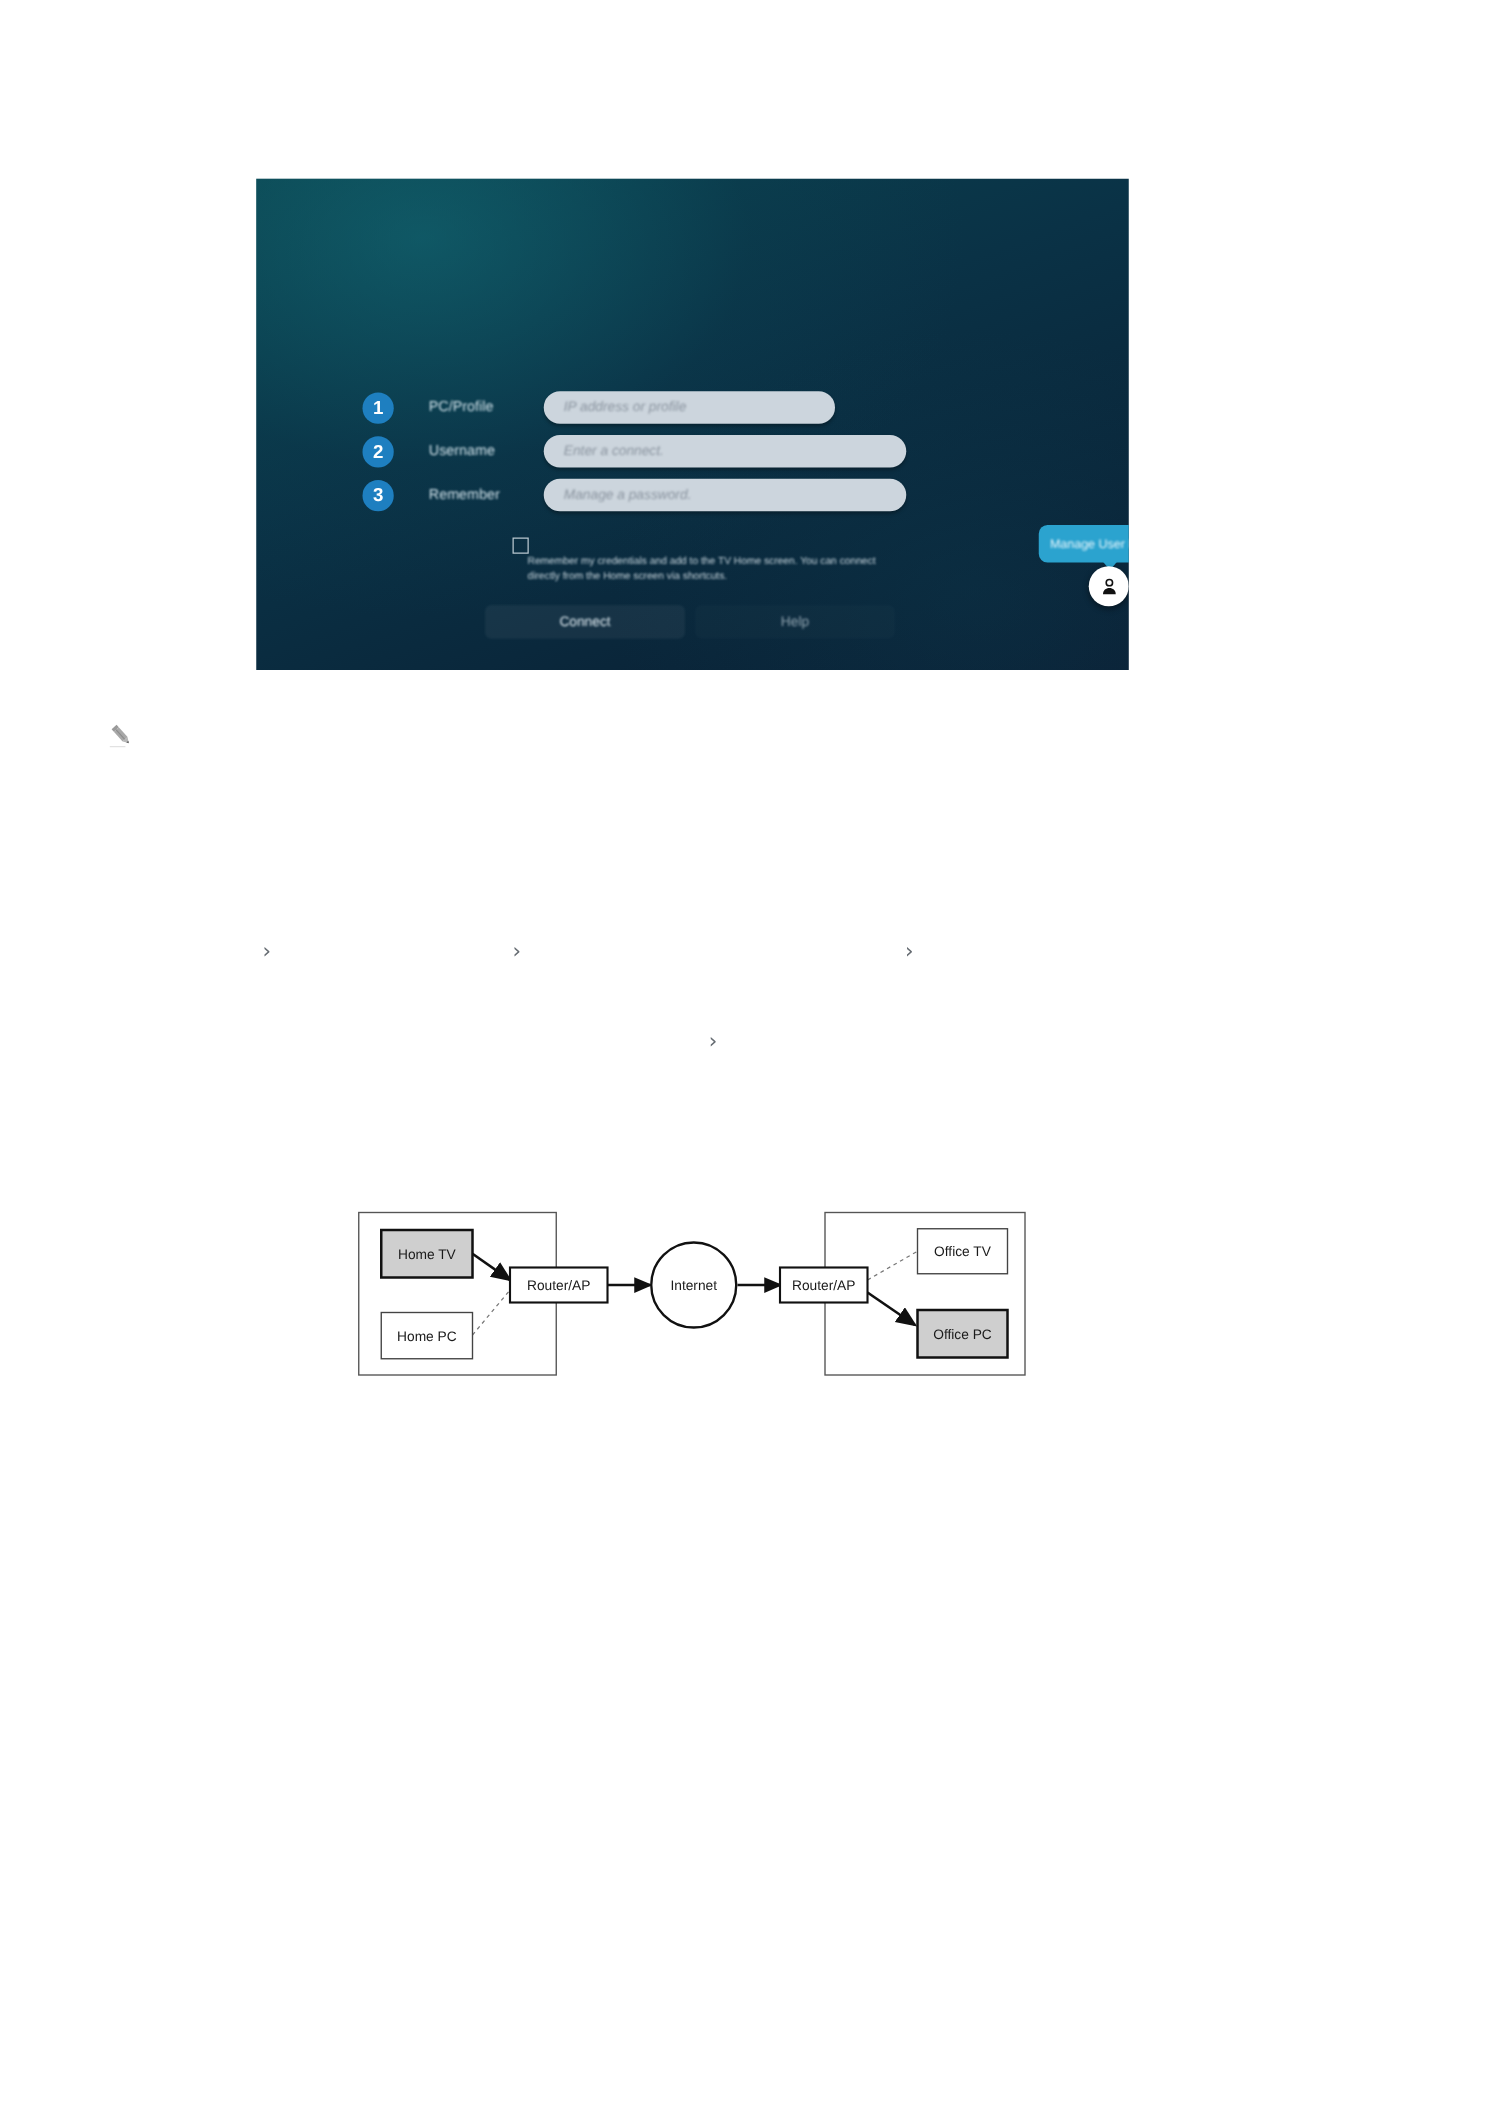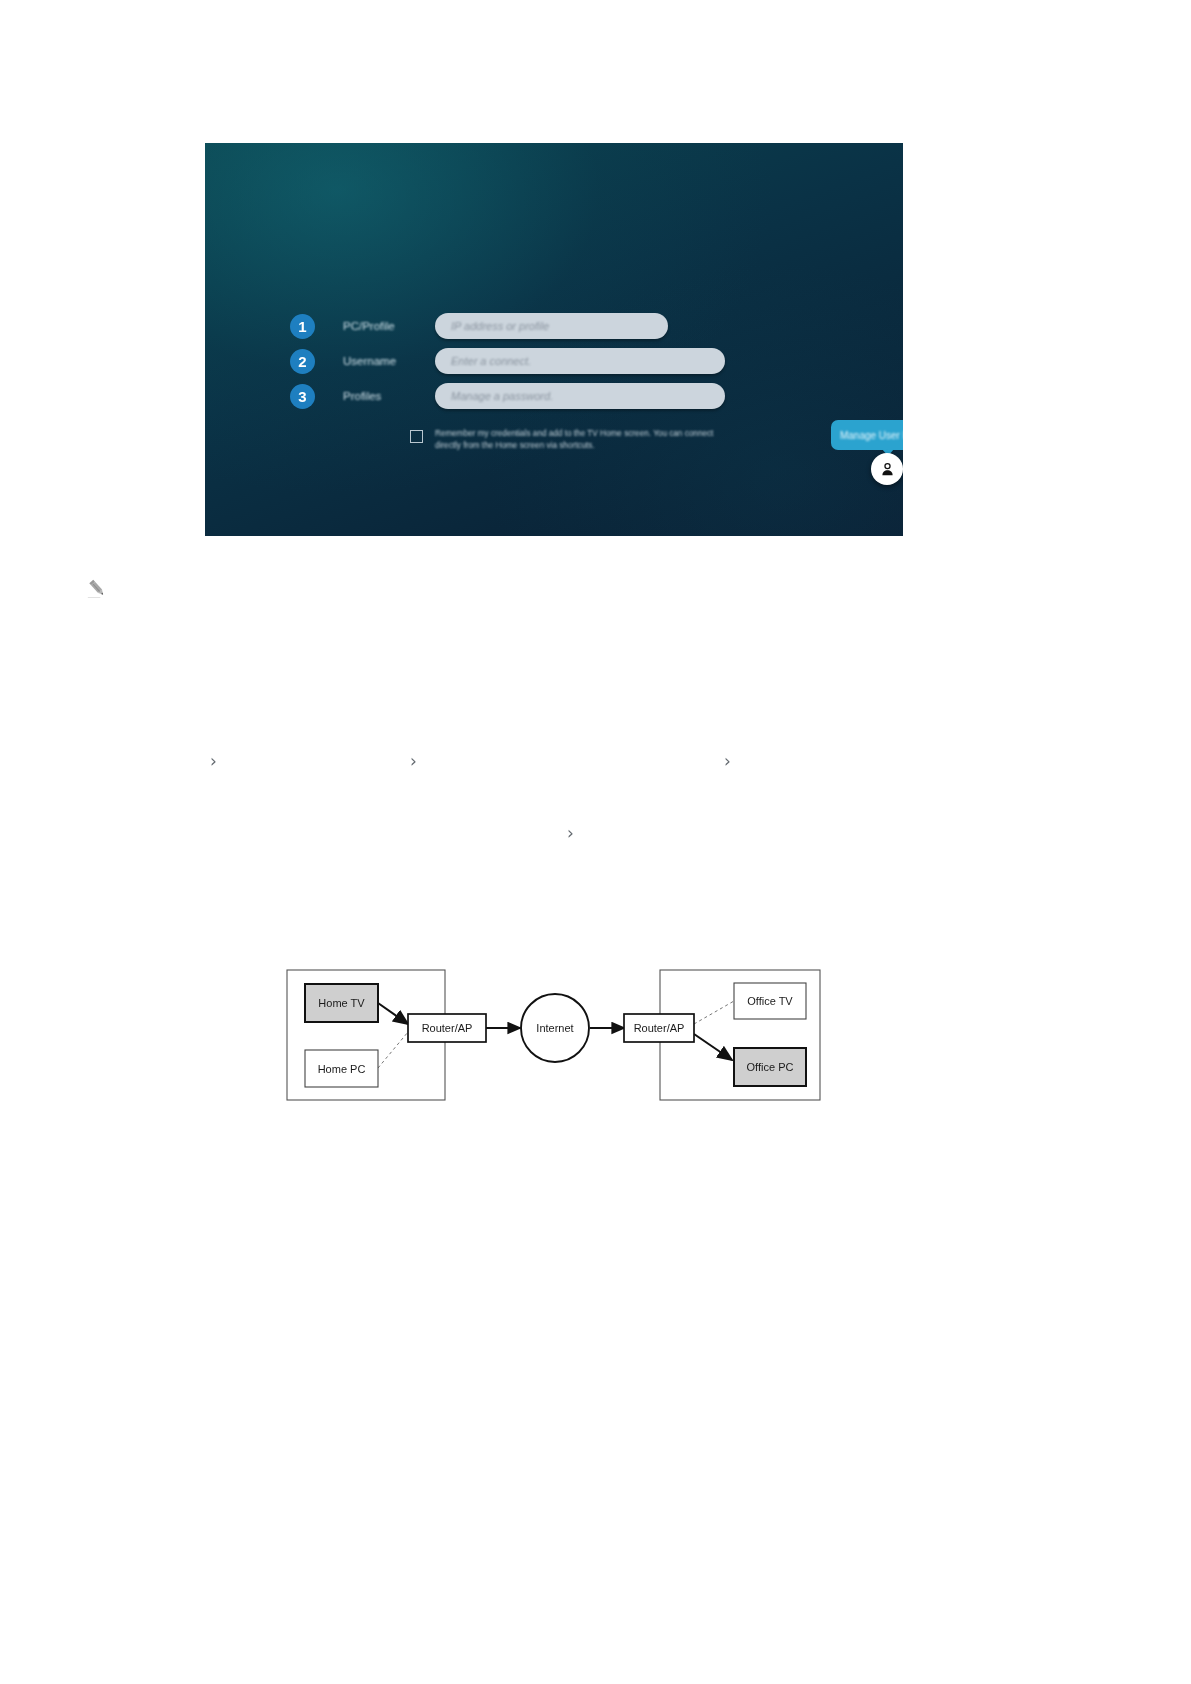--- a/index.html
+++ b/index.html
@@ -145,20 +145,21 @@
     border-top: 7px solid #2ba3cf;
   }
 
   
   .check-row {
     position: absolute;
     left: 205px;
     top: 285px;
     display: flex;
     align-items: flex-start;
+    flex-direction: column;
   }
   .checkbox {
     width: 11px; height: 11px;
     border: 1.4px solid #b9c7d0;
     background: transparent;
     flex: none;
     margin-top: 2px;
   }
   .check-label {
     margin-left: 12px;
@@ -251,21 +252,21 @@
     <div class="row row-2">
       <div class="badge">2</div>
       <div class="row-label">Username</div>
       <div class="field field-2">
         <span class="field-ph">Enter a connect.</span>
       </div>
     </div>
 
     <div class="row row-3">
       <div class="badge">3</div>
-      <div class="row-label">Profiles</div>
+      <div class="row-label">Remember</div>
       <div class="field field-3">
         <span class="field-ph">Manage a password.</span>
       </div>
     </div>
 
     <div class="tooltip">
       <span class="tooltip-text">Manage User Profiles</span>
       <span class="tooltip-tail"></span>
     </div>
 
@@ -274,20 +275,24 @@
         <circle cx="12" cy="7.2" r="3.6" fill="none" stroke="#111111" stroke-width="1.8"></circle>
         <path d="M4.8 20.2 C4.8 15.6 8.2 13.2 12 13.2 C15.8 13.2 19.2 15.6 19.2 20.2 Z" fill="#111111"></path>
       </svg>
     </div>
 
     <div class="check-row">
       <div class="checkbox"></div>
       <div class="check-label">Remember my credentials and add to the TV Home screen. You can connect directly from the Home screen via shortcuts.</div>
     </div>
 
+    <div class="btn-row">
+      <div class="btn btn-connect">Connect</div>
+      <div class="btn btn-help">Help</div>
+    </div>
 
   </div>
 </div>
 
 <svg class="pencil-icon" viewBox="0 0 24 26">
   <g transform="rotate(-42 12 12)">
     <rect x="9" y="1.5" width="6.4" height="3.2" fill="#9a9a9a"></rect>
     <rect x="9" y="4.7" width="6.4" height="12.6" fill="#a8a8a8"></rect>
     <rect x="11.2" y="4.7" width="1.1" height="12.6" fill="#8c8c8c"></rect>
     <polygon points="9,17.3 15.4,17.3 12.2,22.4" fill="#b7b7b7"></polygon>

